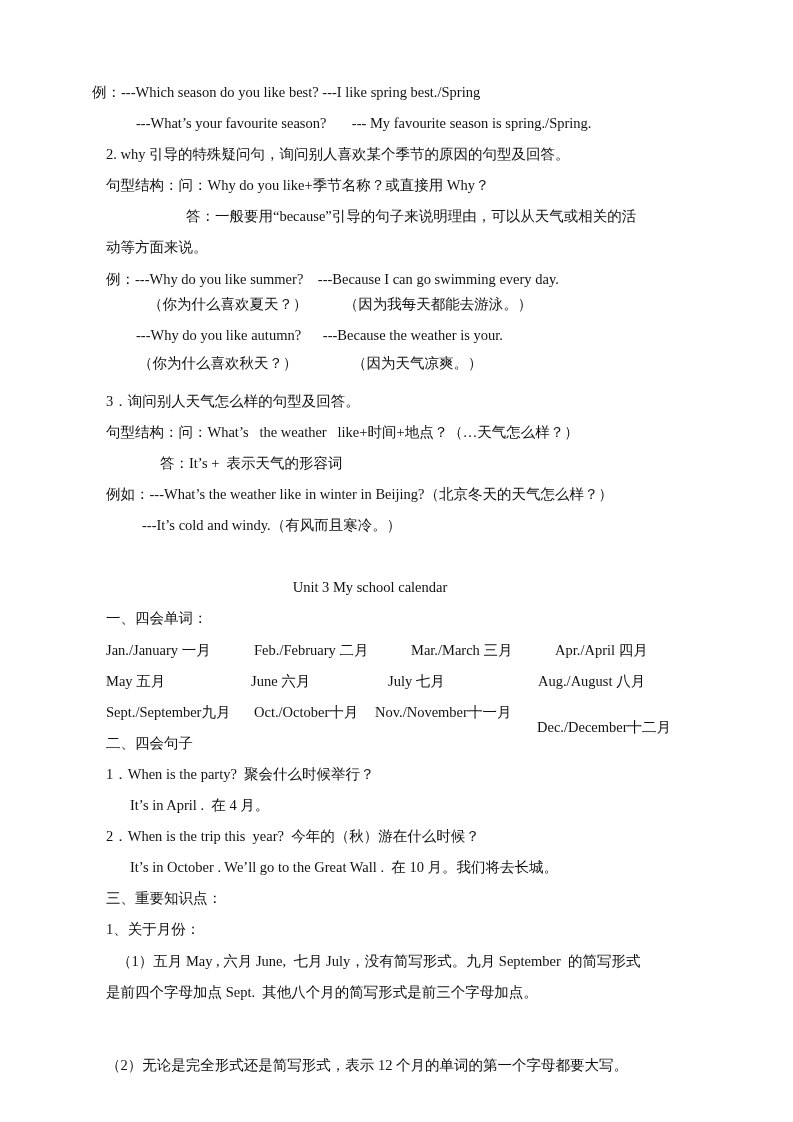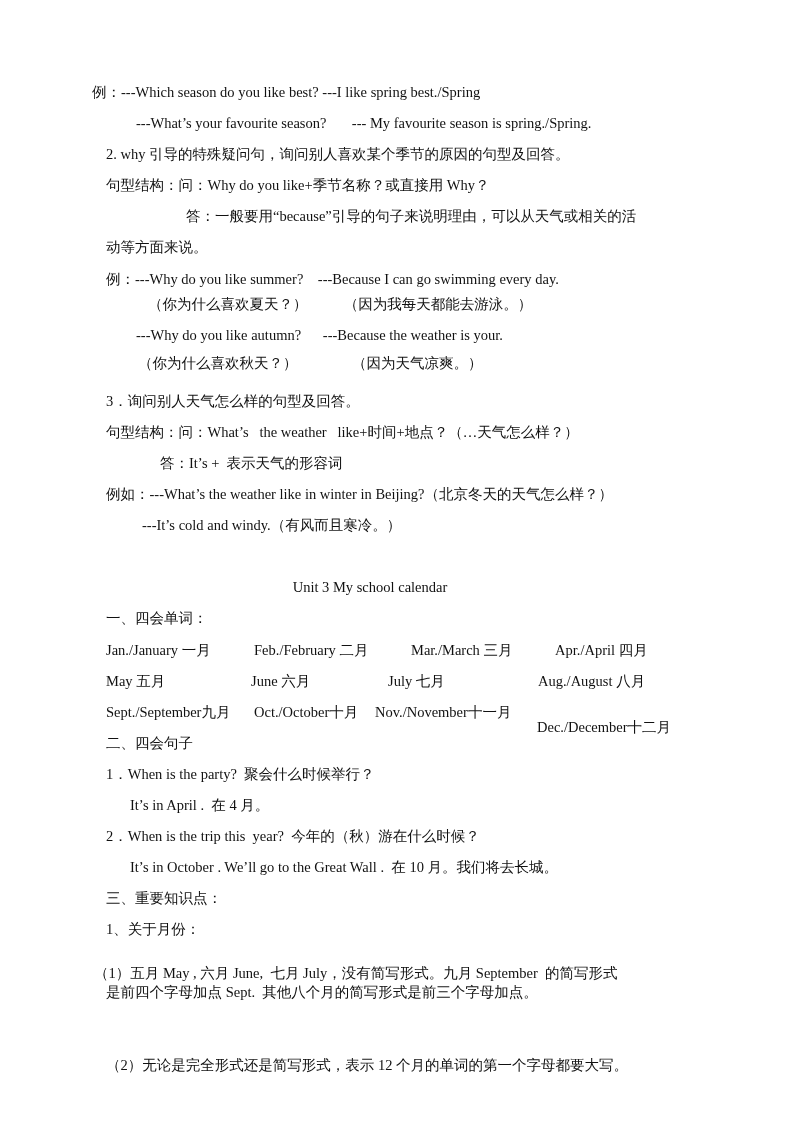--- a/index.html
+++ b/index.html
@@ -50,16 +50,16 @@
   </div>
 
   <div class="ln" style="left:106px;top:733px;">二、四会句子</div>
   <div class="ln" style="left:106px;top:764px;">1．When is the party?  聚会什么时候举行？</div>
   <div class="ln" style="left:130px;top:795px;">It’s in April .  在 4 月。</div>
   <div class="ln" style="left:106px;top:826px;">2．When is the trip this  year?  今年的（秋）游在什么时候？</div>
   <div class="ln" style="left:130px;top:857px;">It’s in October . We’ll go to the Great Wall .  在 10 月。我们将去长城。</div>
 
   <div class="ln" style="left:106px;top:888px;">三、重要知识点：</div>
   <div class="ln" style="left:106px;top:919px;">1、关于月份：</div>
-  <div class="ln" style="left:94px;top:951px;margin-top:12px;">（1）五月 May , 六月 June,  七月 July，没有简写形式。九月 September  的简写形式</div>
+  <div class="ln" style="left:117px;top:951px;">（1）五月 May , 六月 June,  七月 July，没有简写形式。九月 September  的简写形式</div>
   <div class="ln" style="left:106px;top:982px;">是前四个字母加点 Sept.  其他八个月的简写形式是前三个字母加点。</div>
   <div class="ln" style="left:106px;top:1013px;margin-top:42px;">（2）无论是完全形式还是简写形式，表示 12 个月的单词的第一个字母都要大写。</div>
 </div>
 
 </body></html>

